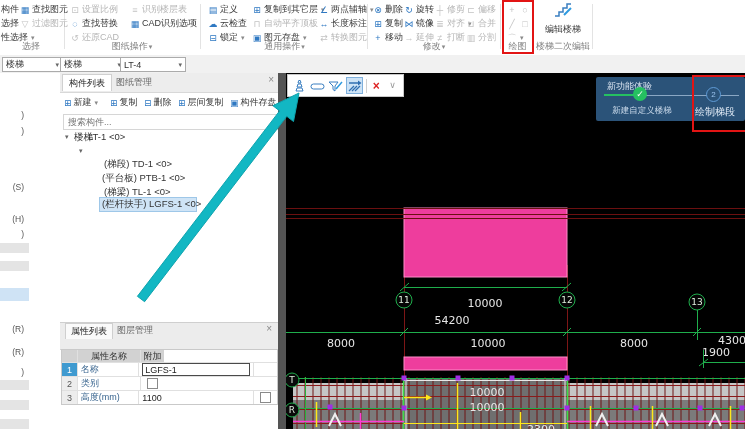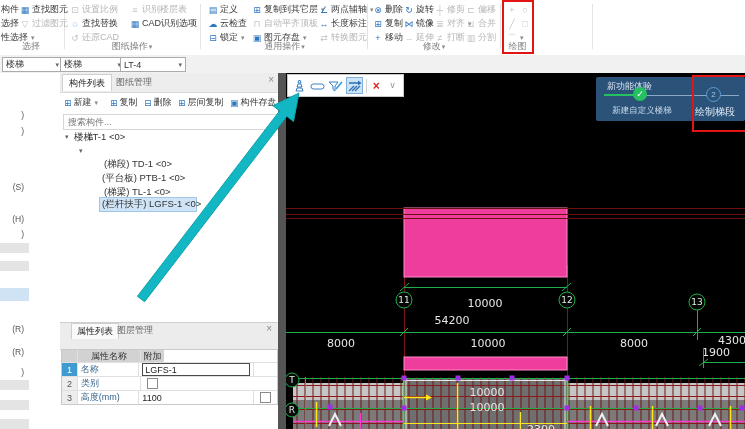--- a/index.html
+++ b/index.html
@@ -286,20 +286,30 @@
         <div class="ri dis">
             <span class="ic">○</span>
           </div>
         <div class="ri dis">
             <span class="ic">□</span>
           </div>
       </div>
       <div class="glabel">绘图</div>
     </div>
 
+    <div class="g" style="left:534px;width:58px">
+      <div class="bigbtn">
+        <svg width="20" height="16" viewBox="0 0 20 16">
+          <path d="M2,14 h4 v-4 h4 v-4 h4 v-4 h4" fill="none" stroke="#3a7fc1" stroke-width="1.5"></path>
+          <line x1="11" y1="13" x2="18" y2="6" stroke="#2e9ae0" stroke-width="2"></line>
+        </svg>
+        <span class="blab">编辑楼梯</span>
+      </div>
+      <div class="glabel">楼梯二次编辑</div>
+    </div>
   </div>
 
   <div class="redbox" style="left:502px;top:0;width:28px;height:50px"></div>
 
   <div class="selbar">
     <div class="sel" style="left:2px;width:53px">
         <span>楼梯</span>
         <span class="dd">▾</span>
       </div>
     <div class="sel" style="left:60px;width:57px">
@@ -368,21 +378,21 @@
     <div class="trow" style="left:42px;top:98px">(平台板) PTB-1 &lt;0&gt;</div>
     <div class="trow" style="left:44px;top:112px">(梯梁) TL-1 &lt;0&gt;</div>
     <div class="tsel" style="left:39px;top:124px;width:96px"></div>
     <div class="trow" style="left:42px;top:124px">(栏杆扶手) LGFS-1 &lt;0&gt;</div>
   </div>
 
   <div class="ppanel">
     <div class="phead"></div>
     <div class="closex" style="right:6px;top:1px">×</div>
     <div class="ptabs"></div>
-    <div class="ptab active" style="left:11px;width:46px">属性列表</div>
+    <div class="ptab active" style="left:5px;width:46px">属性列表</div>
     <div class="ptab" style="left:53px;width:44px">图层管理</div>
 
     <div class="ptable">
       <div class="prow hdr">
         <div class="pc c-num"></div>
         <div class="pc c-name">属性名称</div>
         <div class="pc c-att">附加</div>
       </div>
       <div class="prow">
         <div class="pc c-num numsel">1</div>

